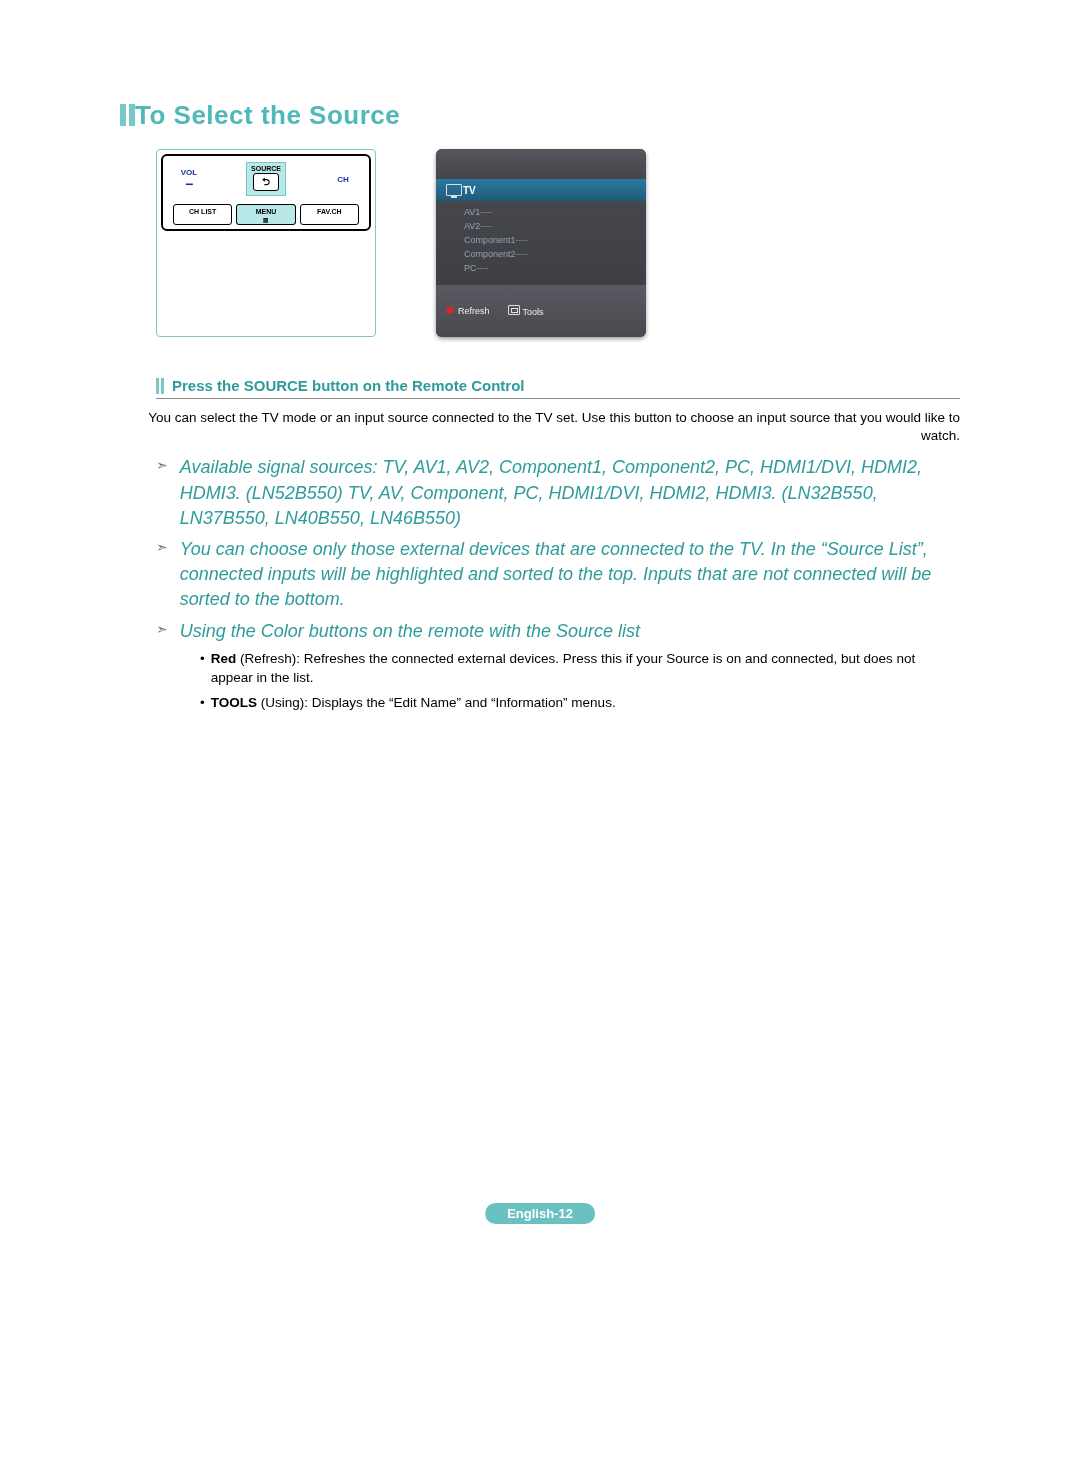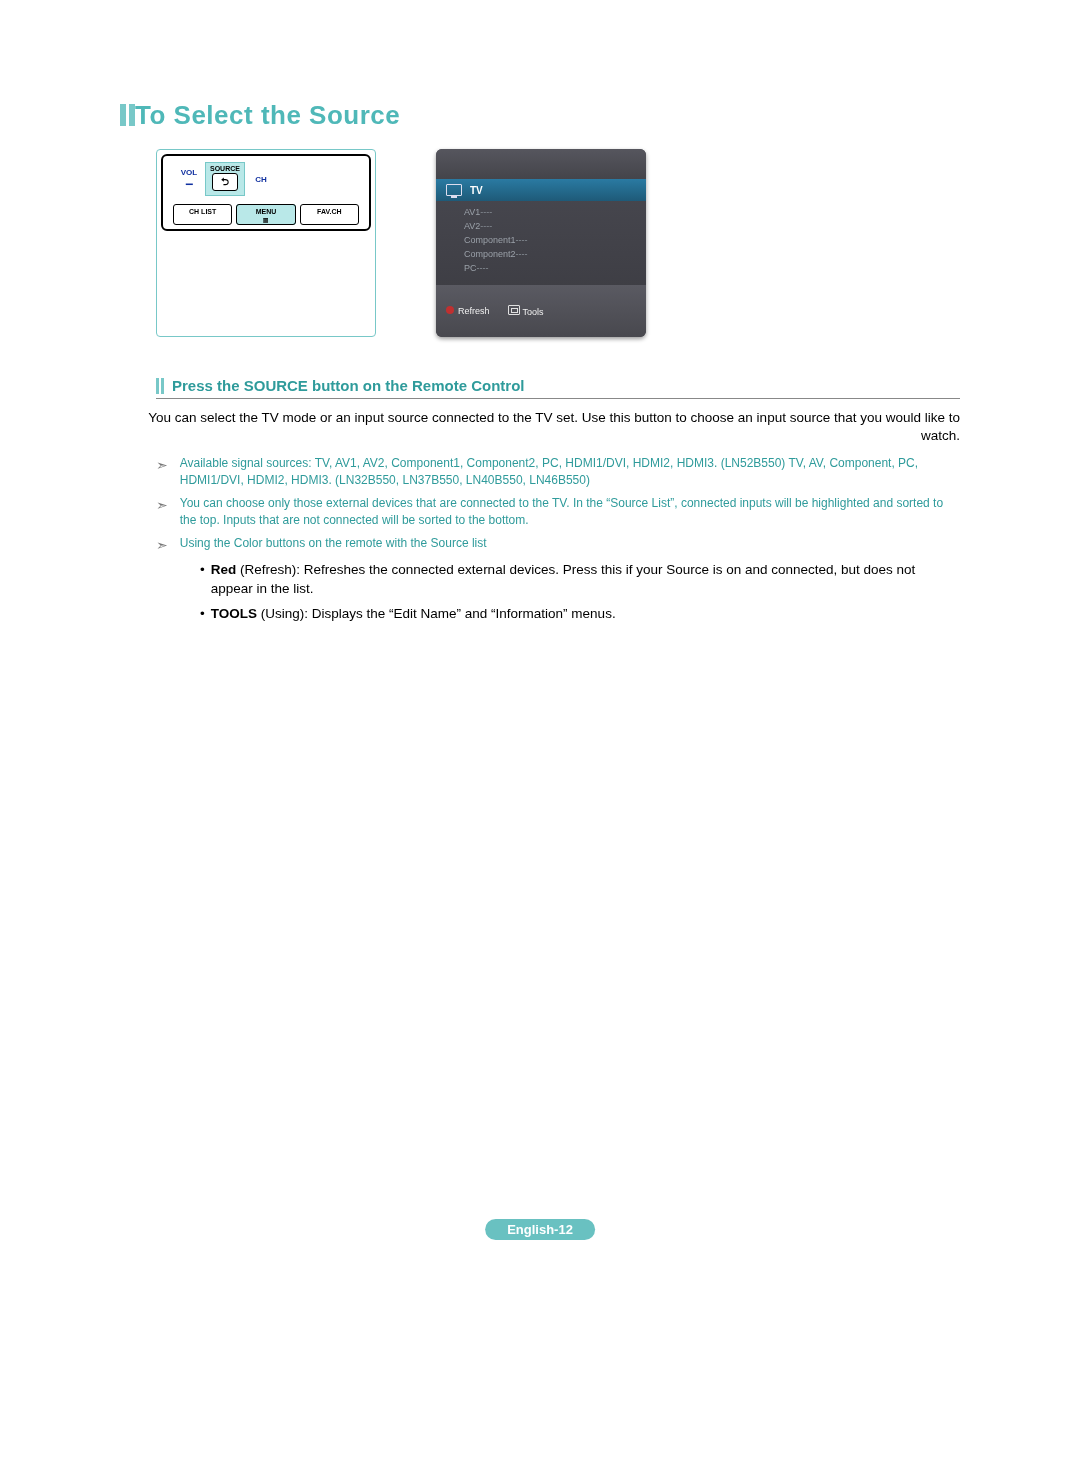--- a/index.html
+++ b/index.html
@@ -54,20 +54,21 @@
     padding: 4px;
     border-radius: 4px;
   }
   .remote-inner {
     border: 2px solid #000;
     border-radius: 6px;
     padding: 6px 4px 4px 4px;
   }
   .remote-top {
     display: flex;
+    justify-content: space-between;
     align-items: center;
     font-size: 8px;
     font-weight: bold;
     margin-bottom: 8px;
     padding: 0 6px;
   }
   .remote-top .vol, .remote-top .ch {
     width: 32px;
     text-align: center;
     color: #1030a0;
@@ -149,21 +150,21 @@
     justify-content: flex-end;
     padding: 0 8px;
     font-size: 9px;
     color: #e8e8e8;
   }
   .osd-hl {
     background: linear-gradient(#2a7aa2, #1e5a78);
     padding: 5px 10px;
     display: flex;
     align-items: center;
-    gap: 8px;
+    gap: 1px;
     color: #fff;
     font-size: 10px;
     font-weight: bold;
   }
   .tv-ico {
     width: 14px;
     height: 10px;
     border: 1.5px solid #dde;
     border-radius: 1px;
     position: relative;
@@ -257,40 +258,41 @@
   }
   .arrow-glyph {
     color: #777;
     font-size: 14px;
     line-height: 1.4;
     flex: 0 0 auto;
     margin-top: 1px;
   }
   .arrow-text {
     color: #2f9b9b;
-    font-size: 12px;
+    font-size: 18px;
     line-height: 1.4;
+    font-style: italic;
   }
   .bullets {
     margin: 3px 0 0 80px;
     font-size: 13.5px;
     line-height: 1.4;
   }
   .bullets .bullet-row {
     display: flex;
     gap: 6px;
     margin-bottom: 6px;
   }
   .bullets .dot {
     flex: 0 0 auto;
   }
 
   .page-num {
     position: absolute;
-    bottom: 60px;
+    bottom: 76px;
     left: 50%;
     transform: translateX(-50%);
     background: #69c1c1;
     color: #fff;
     font-size: 13px;
     font-weight: bold;
     padding: 3px 22px;
     border-radius: 12px;
   }
 </style>

